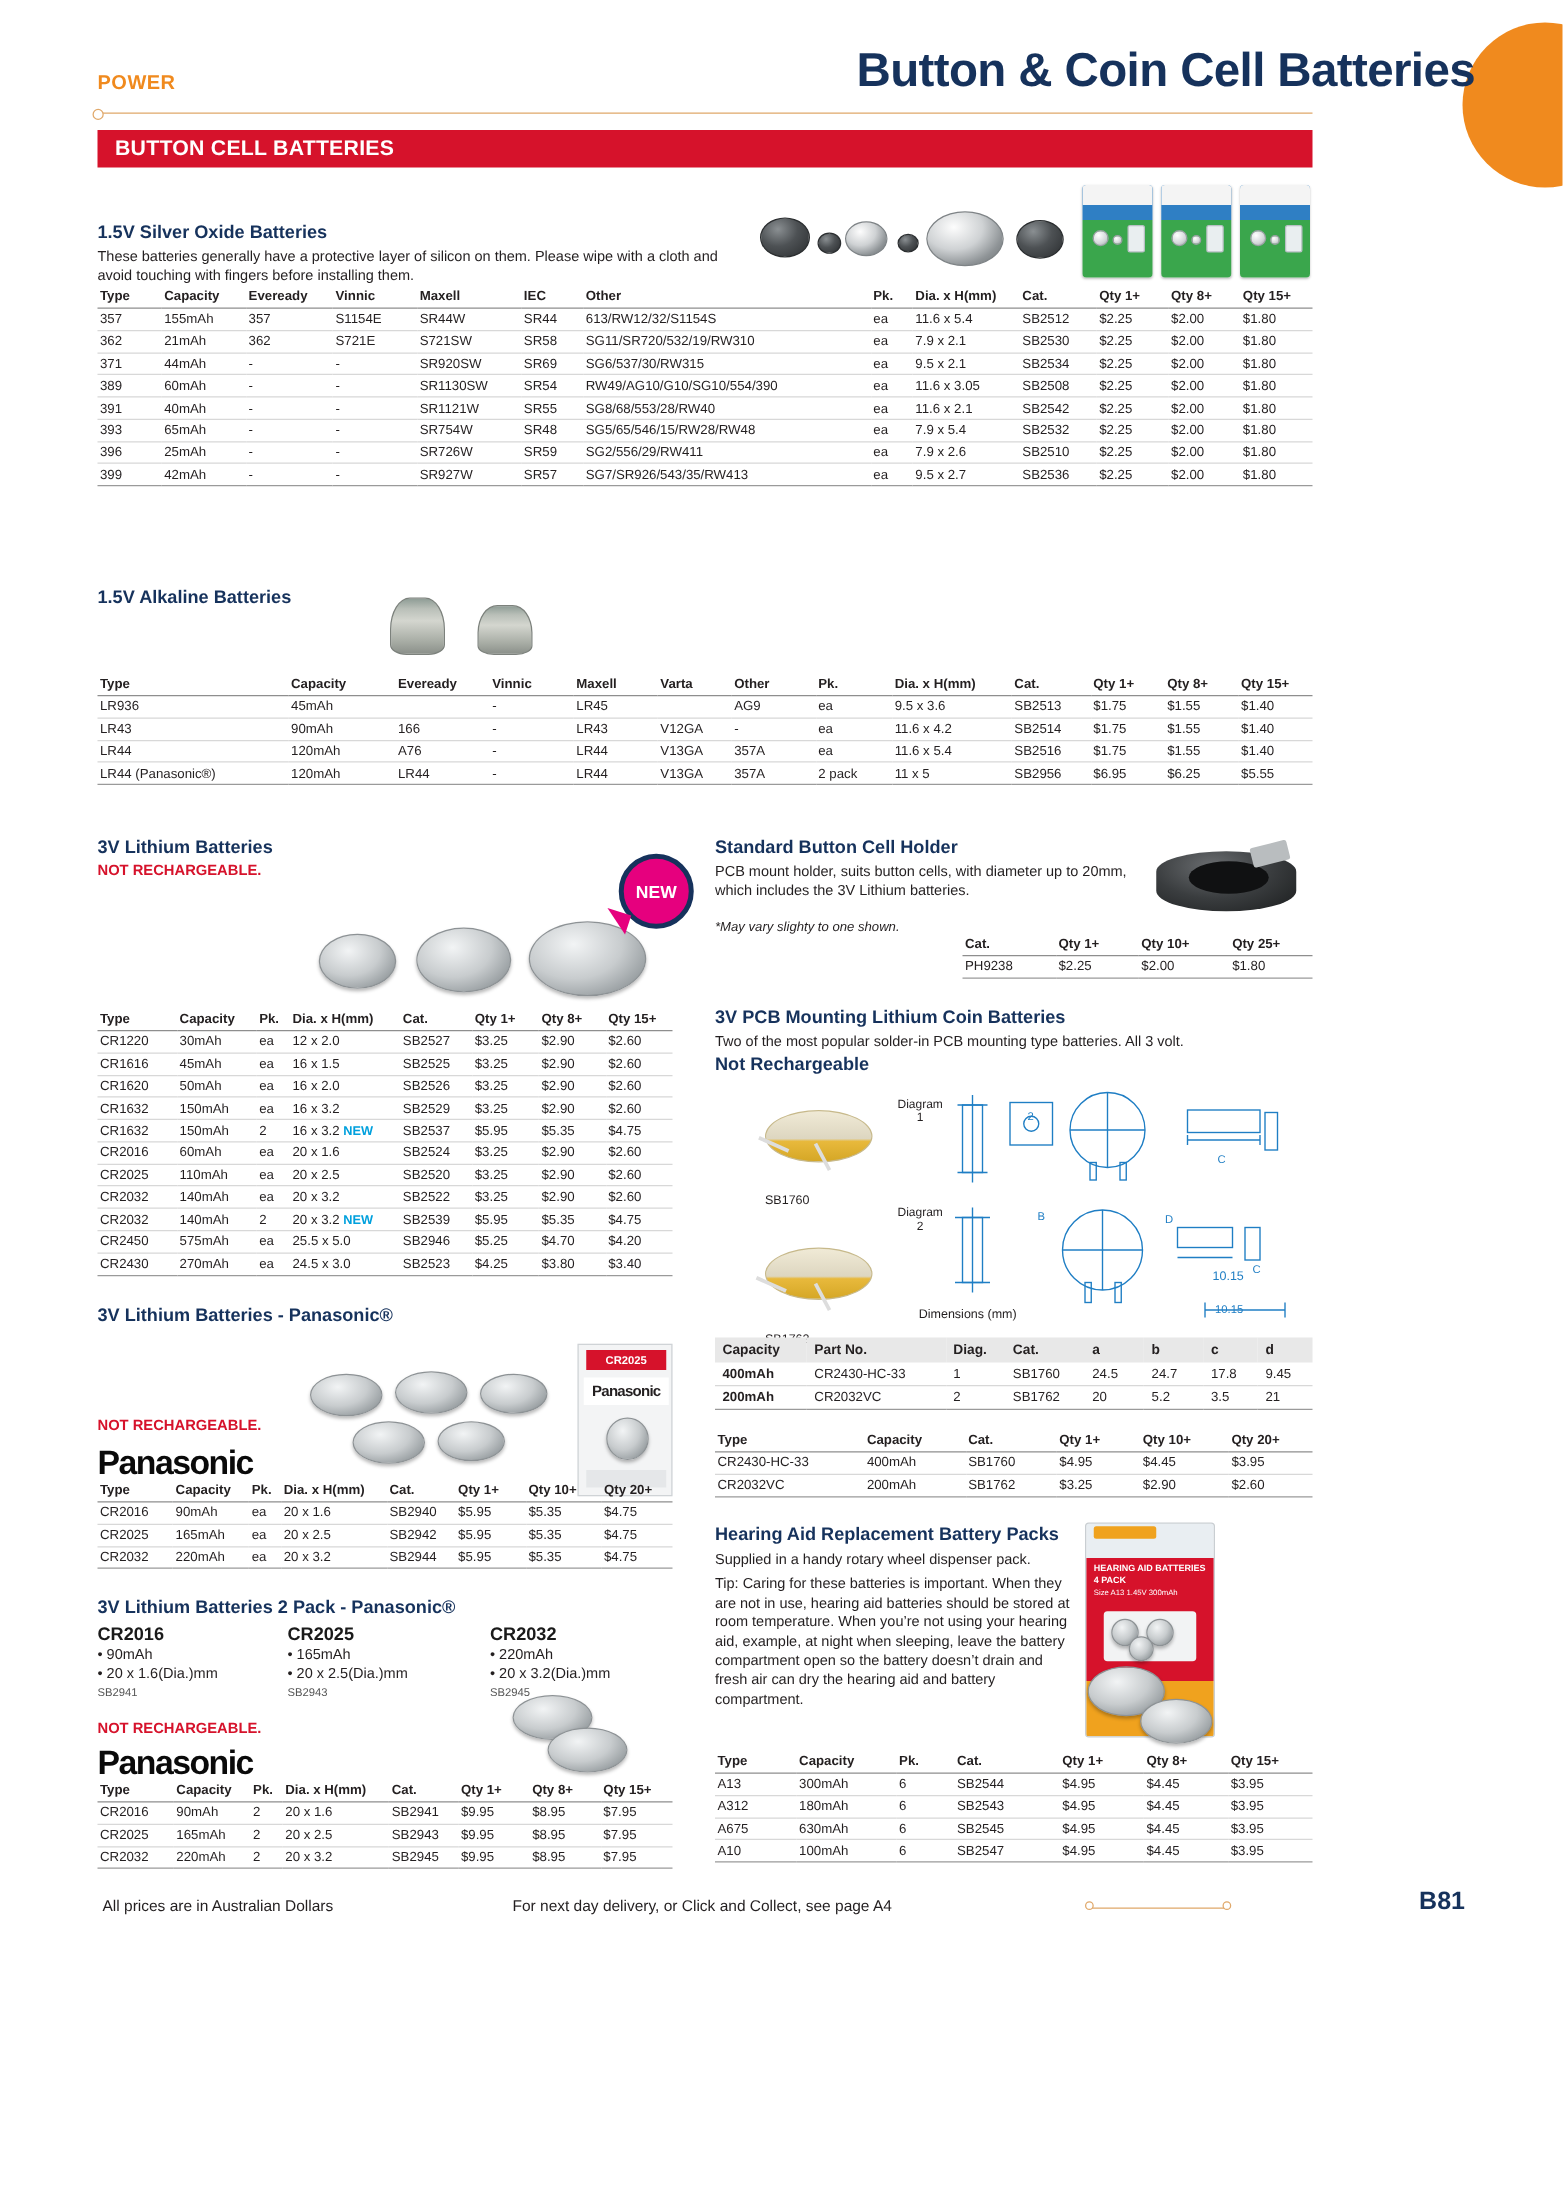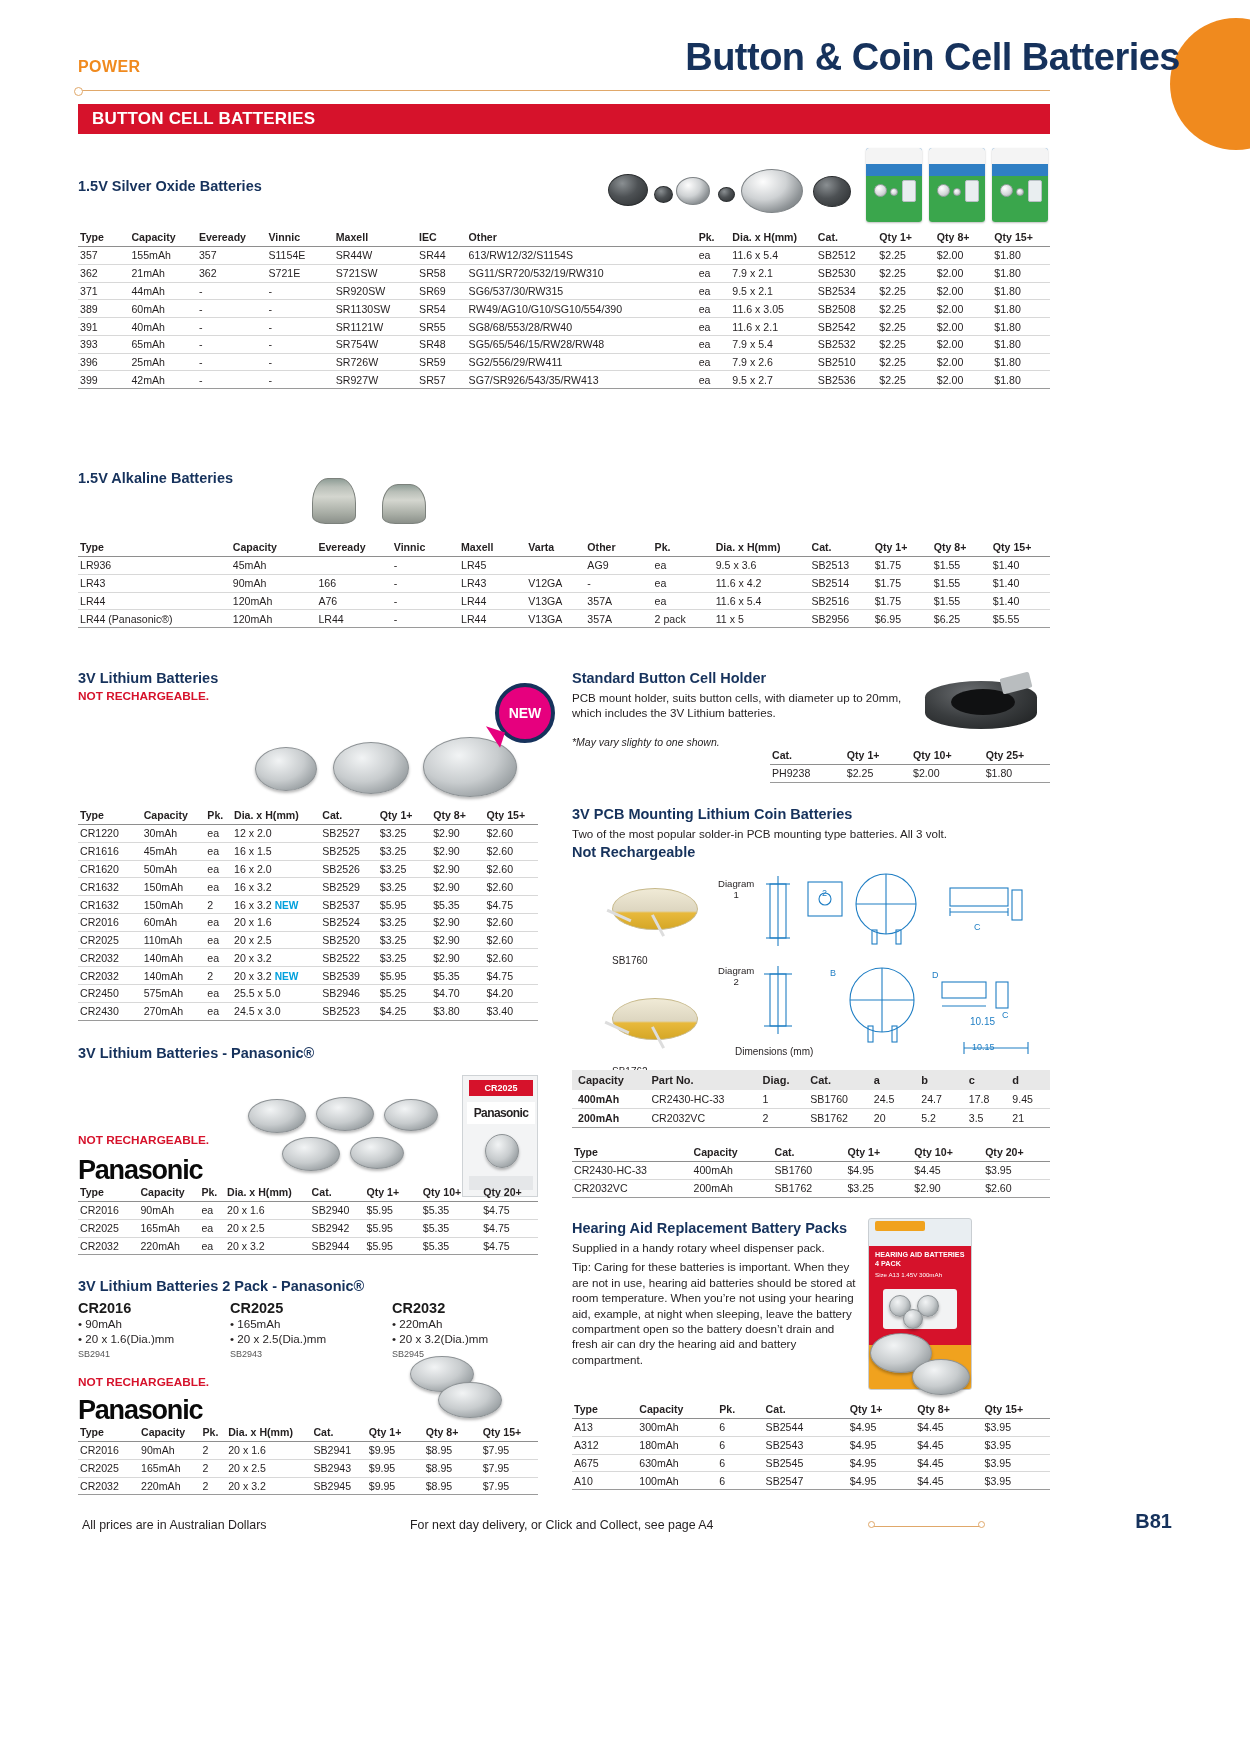--- a/index.html
+++ b/index.html
@@ -141,20 +141,21 @@
   <div class="orange-blob"></div>
   <div class="power-label">POWER</div>
   <div class="page-title">Button &amp; Coin Cell Batteries</div>
   <div class="header-rule"></div>
   <div class="section-bar">
     <span>BUTTON CELL BATTERIES</span>
   </div>
 
   <div style="position:absolute;left:78px;top:146px;width:520px;margin-top:32px;">
     <div class="h-sub">1.5V Silver Oxide Batteries</div>
+    <div class="body-txt" style="margin-top:4px;">These batteries generally have a protective layer of silicon on them. Please wipe with a cloth and avoid touching with fingers before installing them.</div>
   </div>
 
   <div style="position:absolute;left:608px;top:168px;width:255px;height:50px;">
     <div class="cell-dark" style="position:absolute;left:0px;top:6px;width:40px;height:32px;"></div>
     <div class="cell-dark" style="position:absolute;left:46px;top:18px;width:19px;height:17px;"></div>
     <div class="cell" style="position:absolute;left:68px;top:9px;width:34px;height:28px;"></div>
     <div class="cell-dark" style="position:absolute;left:110px;top:19px;width:17px;height:15px;"></div>
     <div class="cell" style="position:absolute;left:133px;top:1px;width:62px;height:44px;"></div>
     <div class="cell-dark" style="position:absolute;left:205px;top:8px;width:38px;height:31px;"></div>
   </div>

